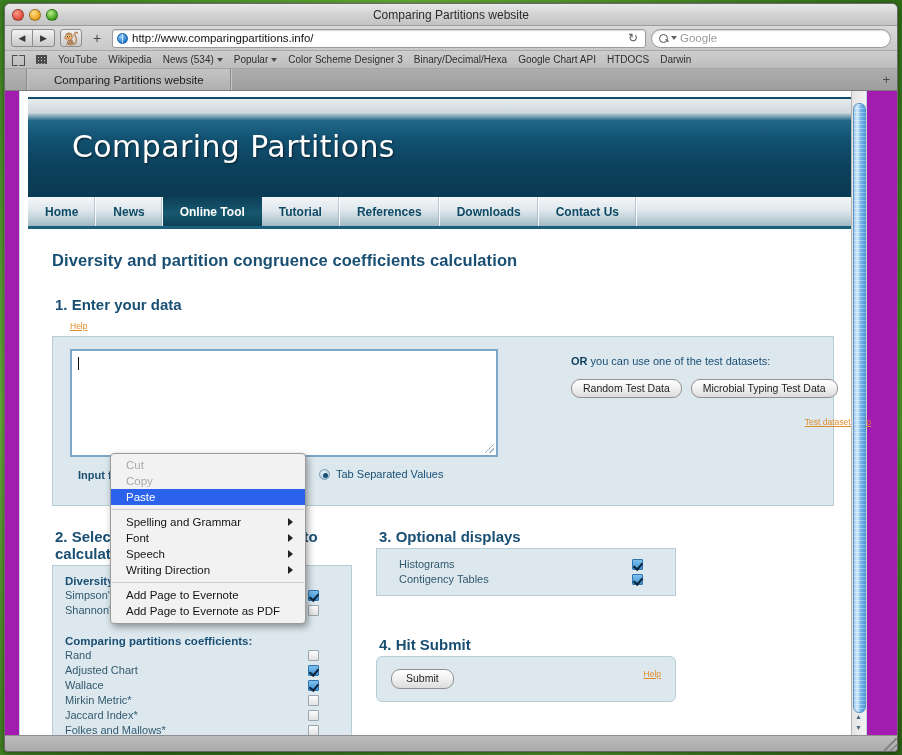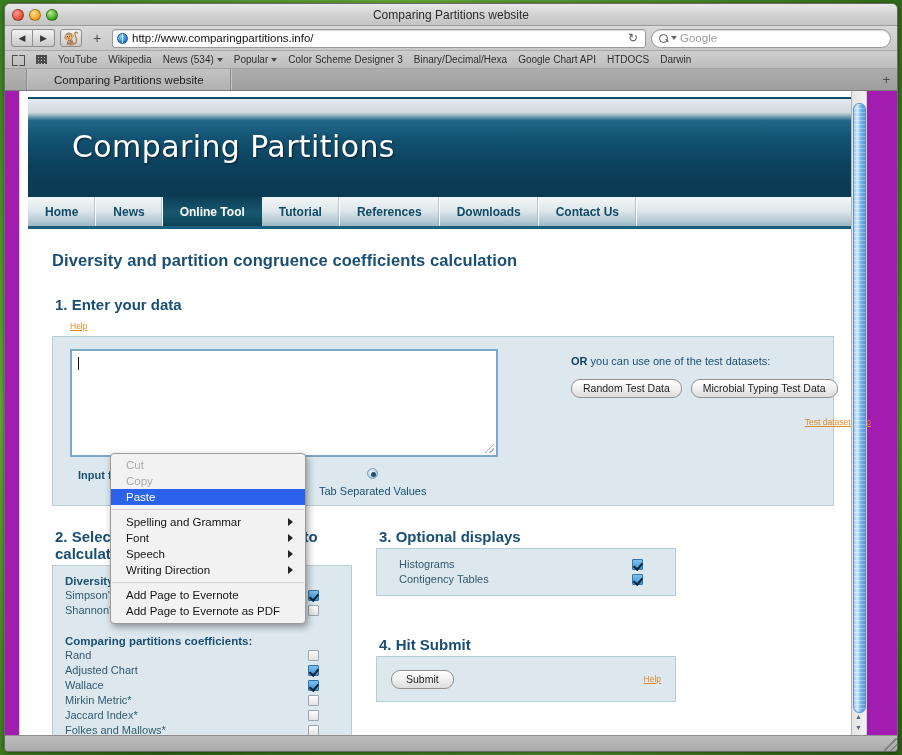--- a/index.html
+++ b/index.html
@@ -196,21 +196,21 @@
     background:
       linear-gradient(135deg,transparent 45%,#9bb4c4 45%,#9bb4c4 55%,transparent 55%),
       linear-gradient(135deg,transparent 70%,#9bb4c4 70%,#9bb4c4 80%,transparent 80%);
   }
   .inputfmt {
     position:absolute; left:25px; top:132px;
     font-size:11px; font-weight:bold; color:#1a4f74;
   }
   .radio-row {
     position:absolute; left:266px; top:131px; display:flex; align-items:center; gap:6px;
-    font-size:11px; color:#1a4f74;flex-direction:column;
+    font-size:11px; color:#1a4f74;
   }
   .radio {
     width:11px;height:11px;border-radius:50%;
     background: radial-gradient(circle at 40% 35%, #eaf2f8, #bcd3e2 60%, #7fa6bf 100%);
     border:1px solid #7a9db3; position:relative; flex:none;
   }
   .radio:after{content:"";position:absolute;left:3px;top:3px;width:5px;height:5px;border-radius:50%;background:#1a4f74;}
 
   .or-block { position:absolute; left:518px; top:18px; width:300px; }
   .or-text { font-size:11px; color:#1a4f74; }
@@ -246,21 +246,21 @@
     background: linear-gradient(180deg,#7fc0ee,#3e93d6);
     border:1px solid #2f74ad; position:relative;
   }
   .cb.on:after{
     content:""; position:absolute; left:2px; top:1px;
     width:4px; height:7px; border:solid #0d2338; border-width:0 2px 2px 0;
     transform:rotate(40deg);
   }
   .panel3 { padding:8px 12px; }
   .panel3 .crow { padding-left:10px; padding-right:20px; }
-  .panel4 { padding:12px 14px; height:46px; display:flex; align-items:center; justify-content:space-between;}
+  .panel4 { padding:12px 14px; height:46px; display:flex; justify-content:space-between;border-radius:6px;}
   .panel4 .pill { padding:2px 14px 3px 14px; }
   .panel4 a { font-size:8.5px; color:#e08b2a; text-decoration:underline; }
   .spacer-44 { height:40px; }
 
   
   .vscroll {
     position:absolute; right:0; top:0; width:15px; height:645px;
     background: linear-gradient(90deg,#e4e4e4,#f2f2f2);
     border-left:1px solid #b5b5b5;
   }

